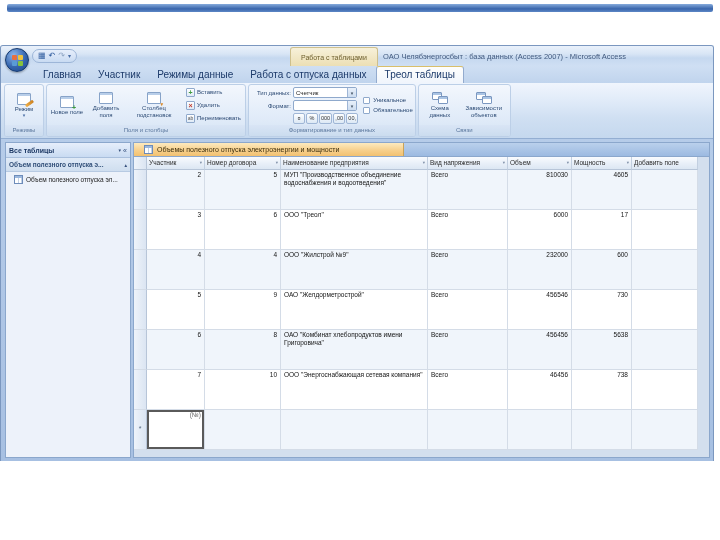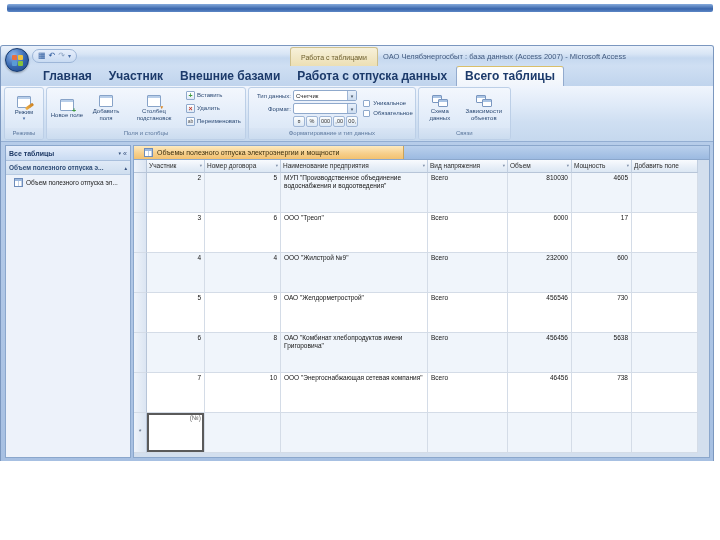--- a/index.html
+++ b/index.html
@@ -33,21 +33,21 @@
   .context-label { position:absolute; left:289px; top:1px; height:19px; display:flex; align-items:center;
     padding:0 10px; font-size:7px; color:#6b5d2c; white-space:nowrap;
     background:linear-gradient(180deg,#f7f1da,#ecdfb4); border:1px solid #cdbf8d; border-bottom:none;
     border-radius:3px 3px 0 0; }
   .win-title { position:absolute; left:382px; top:0; height:20px; display:flex; align-items:center;
     font-size:7.5px; color:#40597e; white-space:nowrap; }
 
   
   .tabsrow { flex:0 0 17px; display:flex; align-items:flex-end; gap:1px; padding-left:34px;
     background:linear-gradient(180deg,#cfdff3,#c0d4ed); }
-  .rtab { font-size:12px; color:#1c3a6a; padding:2px 8px 3px; border-radius:3px 3px 0 0; white-space:nowrap;font-weight:bold; }
+  .rtab { font-size:10px; color:#1c3a6a; padding:2px 8px 3px; border-radius:3px 3px 0 0; white-space:nowrap; }
   .rtab.active { background:linear-gradient(180deg,#fefefd,#f0f5fc);
     border:1px solid #93abce; border-bottom:none; border-top:1px solid #d9bf6a; }
 
   
   .ribbon { flex:0 0 53px; display:flex; align-items:stretch; padding:1px 2px 0;
     background:linear-gradient(180deg,#f0f5fd,#dfeaf8 35%,#cfdff2 65%,#c5d8ee);
     border-bottom:1px solid #93aed2; }
   .rgroup { display:flex; flex-direction:column; margin:0 1px 1px; border:1px solid #bccfe7; border-radius:3px;
     background:linear-gradient(180deg,#f3f7fd,#e2ecf9 60%,#d6e4f4); overflow:hidden; }
   .rgroup-body { flex:1; display:flex; align-items:center; padding:1px 2px; gap:1px; }
@@ -165,23 +165,23 @@
         <span class="redo">↷</span>
         <span class="dd">▾</span>
       </div>
       <div class="context-label">Работа с таблицами</div>
       <div class="win-title">ОАО Челябэнергосбыт : база данных (Access 2007) - Microsoft Access</div>
     </div>
 
     <div class="tabsrow">
       <span class="rtab">Главная</span>
       <span class="rtab">Участник</span>
-      <span class="rtab">Внешние базами</span>
+      <span class="rtab">Режимы данные</span>
       <span class="rtab">Работа с отпуска данных</span>
-      <span class="rtab active">Всего таблицы</span>
+      <span class="rtab active">Треол таблицы</span>
     </div>
 
     <div class="ribbon">
 
       <div class="rgroup">
         <div class="rgroup-body" style="justify-content:center;">
           <div class="bigbtn" style="width:34px">
             <span class="icon-sheet">
                 <span class="pencil"></span>
               </span>

